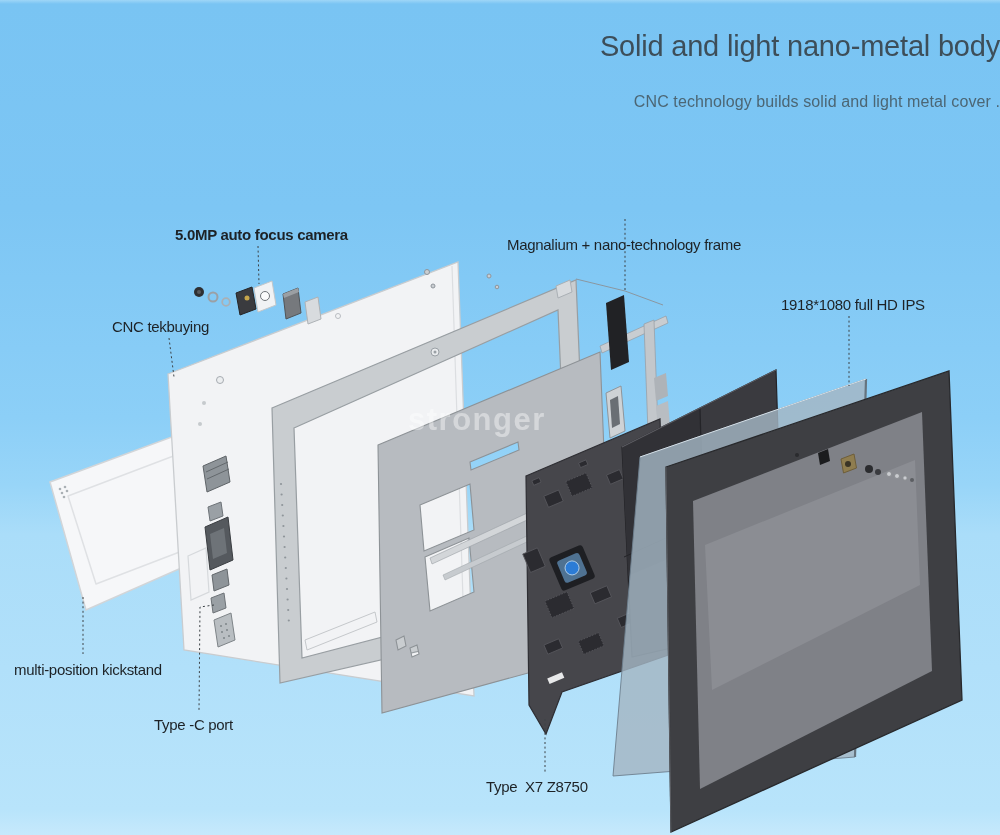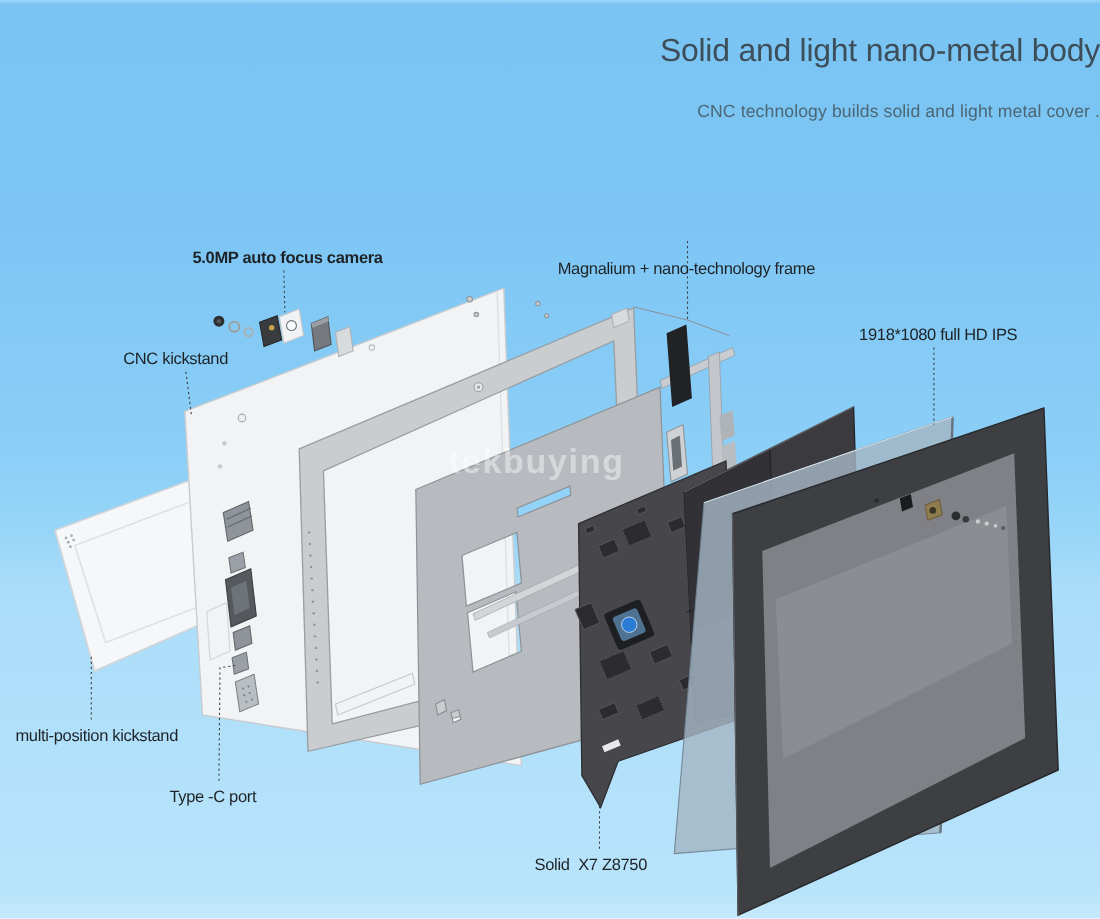--- a/index.html
+++ b/index.html
@@ -205,25 +205,25 @@
       <path d="M83,597 L83,654"></path>
       <path d="M214,605 L200,607 L199,711"></path>
       <path d="M545,719 L545,772"></path>
     </g>
     <g stroke="#8b9196" stroke-width="0.9" fill="none">
       <path d="M625,291 L576,279"></path>
       <path d="M625,291 L663,305"></path>
     </g>
   </svg>
 
-  <div id="wm">tekbuying</div>
+  <div id="wm">stronger</div>
 
   <div id="title" class="hdr">Solid and light nano-metal body</div>
   <div id="sub1" class="hdr sub">CNC technology builds solid and light metal cover .</div>
 
   <div class="callout" style="left:507px;top:199px;margin-top:37px;">Magnalium + nano-technology frame</div>
   <div class="callout" style="left:175px;top:226px;font-weight:bold;">5.0MP auto focus camera</div>
-  <div class="callout" style="left:112px;top:318px;">CNC kickstand</div>
+  <div class="callout" style="left:112px;top:318px;">CNC tekbuying</div>
   <div class="callout" style="left:781px;top:296px;">1918*1080 full HD IPS</div>
   <div class="callout" style="left:14px;top:661px;">multi-position kickstand</div>
   <div class="callout" style="left:154px;top:716px;">Type -C port</div>
-  <div class="callout" style="left:486px;top:778px;">Solid  X7 Z8750</div>
+  <div class="callout" style="left:486px;top:778px;">Type  X7 Z8750</div>
 </div>
 
 </body></html>

